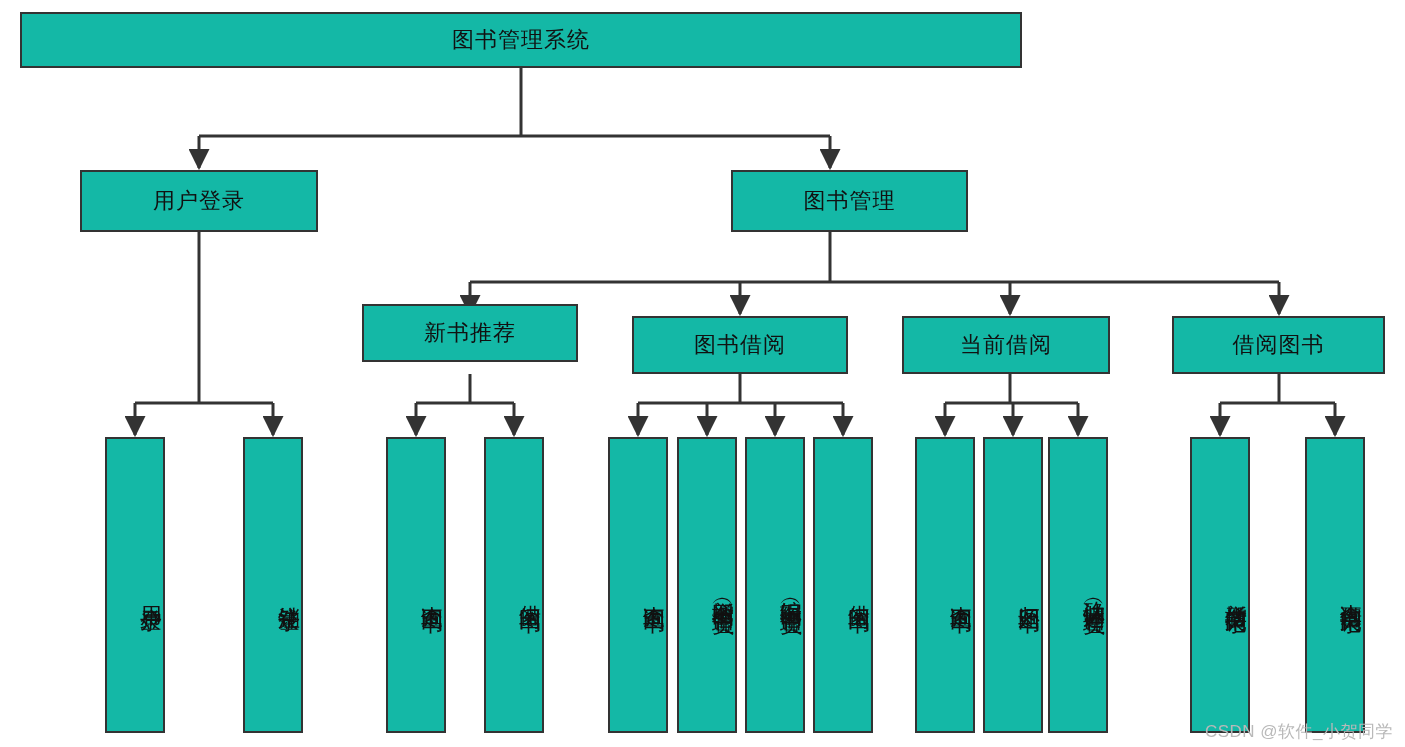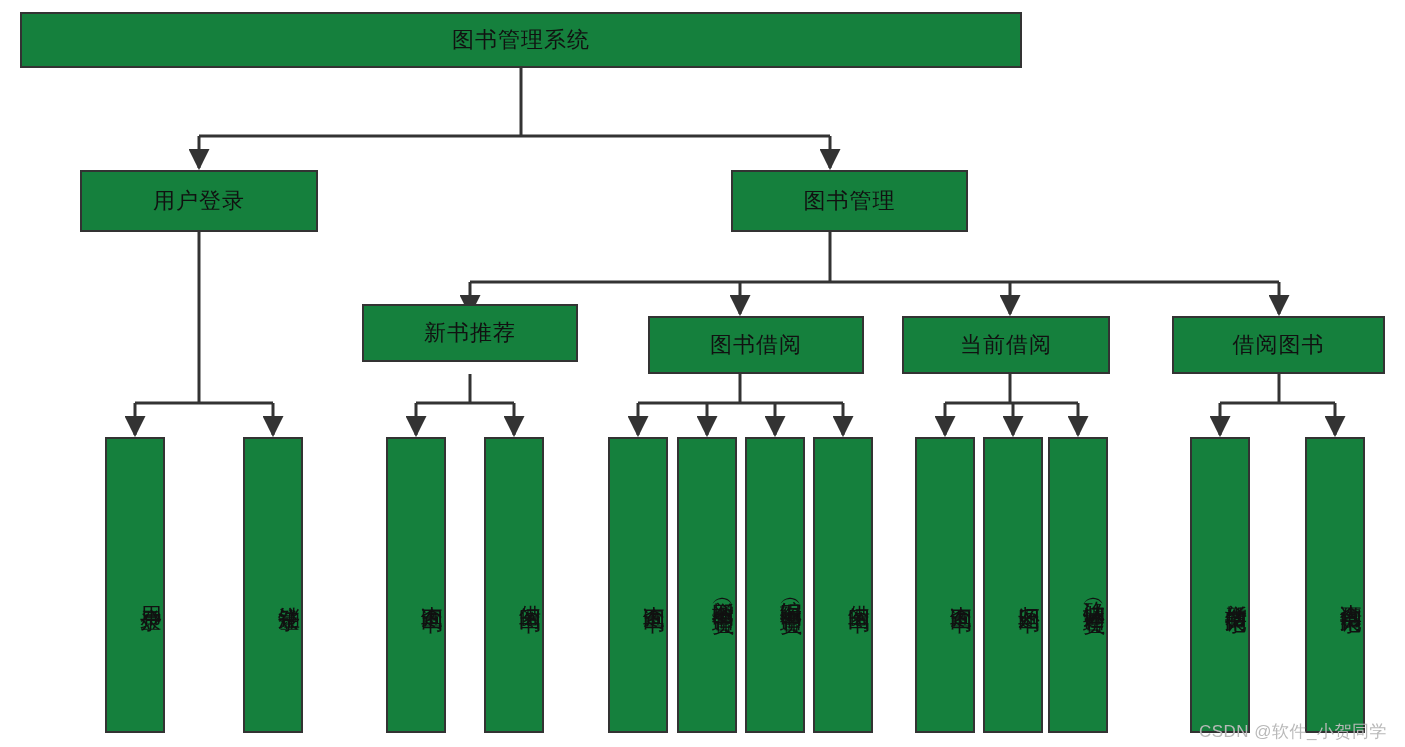--- a/index.html
+++ b/index.html
@@ -23,21 +23,21 @@
     left: 0;
     top: 0;
     width: 1405px;
     height: 747px;
     pointer-events: none;
   }
   .node {
     position: absolute;
     box-sizing: border-box;
     border: 2px solid #333333;
-    background: #15803d;
+    background: #14b8a6;
     color: #111111;
     display: flex;
     align-items: center;
     justify-content: center;
     text-align: center;
     z-index: 2;
   }
   .node.h {
     font-size: 22px;
     letter-spacing: 1px;
@@ -53,21 +53,21 @@
     justify-content: center;
     padding-top: 14px;
   }
   .node.v > span {
     writing-mode: vertical-rl;
     text-orientation: upright;
     display: block;
   }
   .watermark {
     position: absolute;
-    right: 18px;
+    right: 12px;
     bottom: 4px;
     font-size: 17px;
     color: #b9b9b9;
     letter-spacing: 0.5px;
     z-index: 3;
     white-space: nowrap;
   }
 </style>
 </head>
 <body>
@@ -124,21 +124,21 @@
     </div>
     <div class="node h" style="left: 80px; top: 170px; width: 238px; height: 62px;">
       <span>用户登录</span>
     </div>
     <div class="node h" style="left: 711px; top: 170px; width: 237px; height: 62px; margin-left: 20px;">
       <span>图书管理</span>
     </div>
     <div class="node h" style="left: 362px; top: 304px; width: 216px; height: 58px;">
       <span>新书推荐</span>
     </div>
-    <div class="node h" style="left: 632px; top: 316px; width: 216px; height: 58px; margin-left: 16px;">
+    <div class="node h" style="left: 632px; top: 316px; width: 216px; height: 58px;">
       <span>图书借阅</span>
     </div>
     <div class="node h" style="left: 902px; top: 316px; width: 208px; height: 58px;">
       <span>当前借阅</span>
     </div>
     <div class="node h" style="left: 1172px; top: 316px; width: 213px; height: 58px;">
       <span>借阅图书</span>
     </div>
     <div class="node v" style="left: 105px; top: 437px; width: 60px; height: 296px;">
       <span>用户登录</span>

